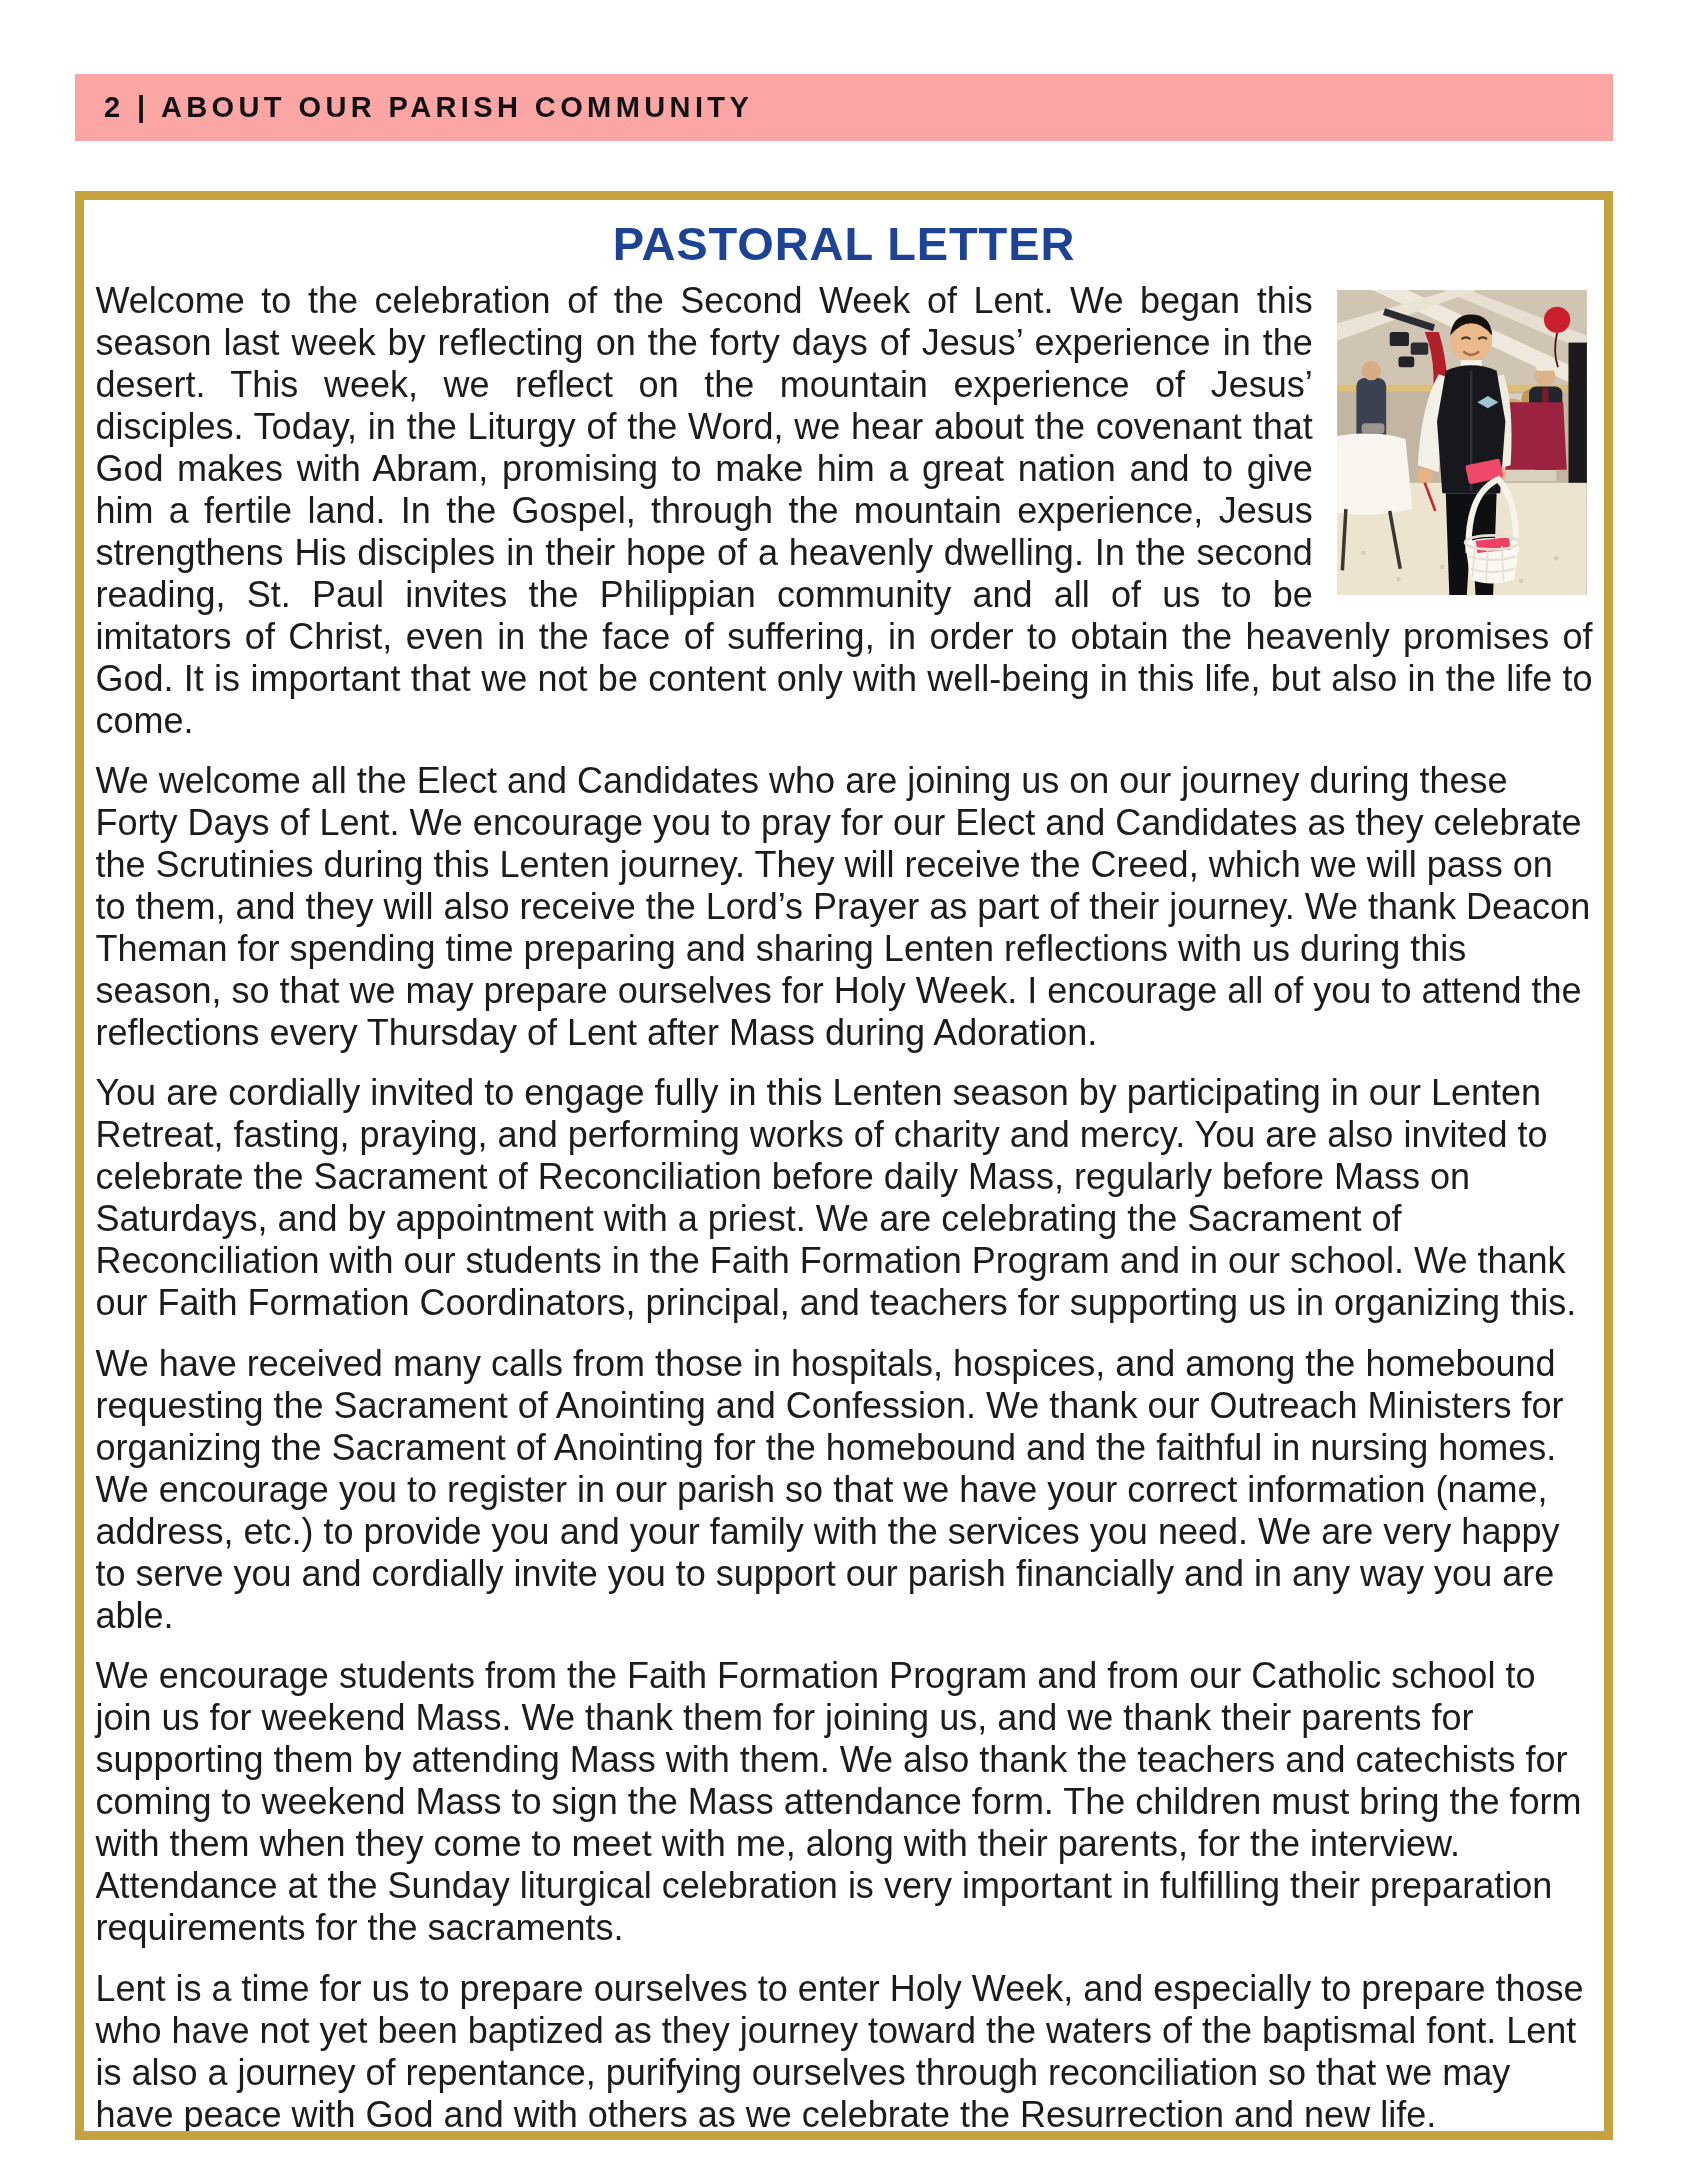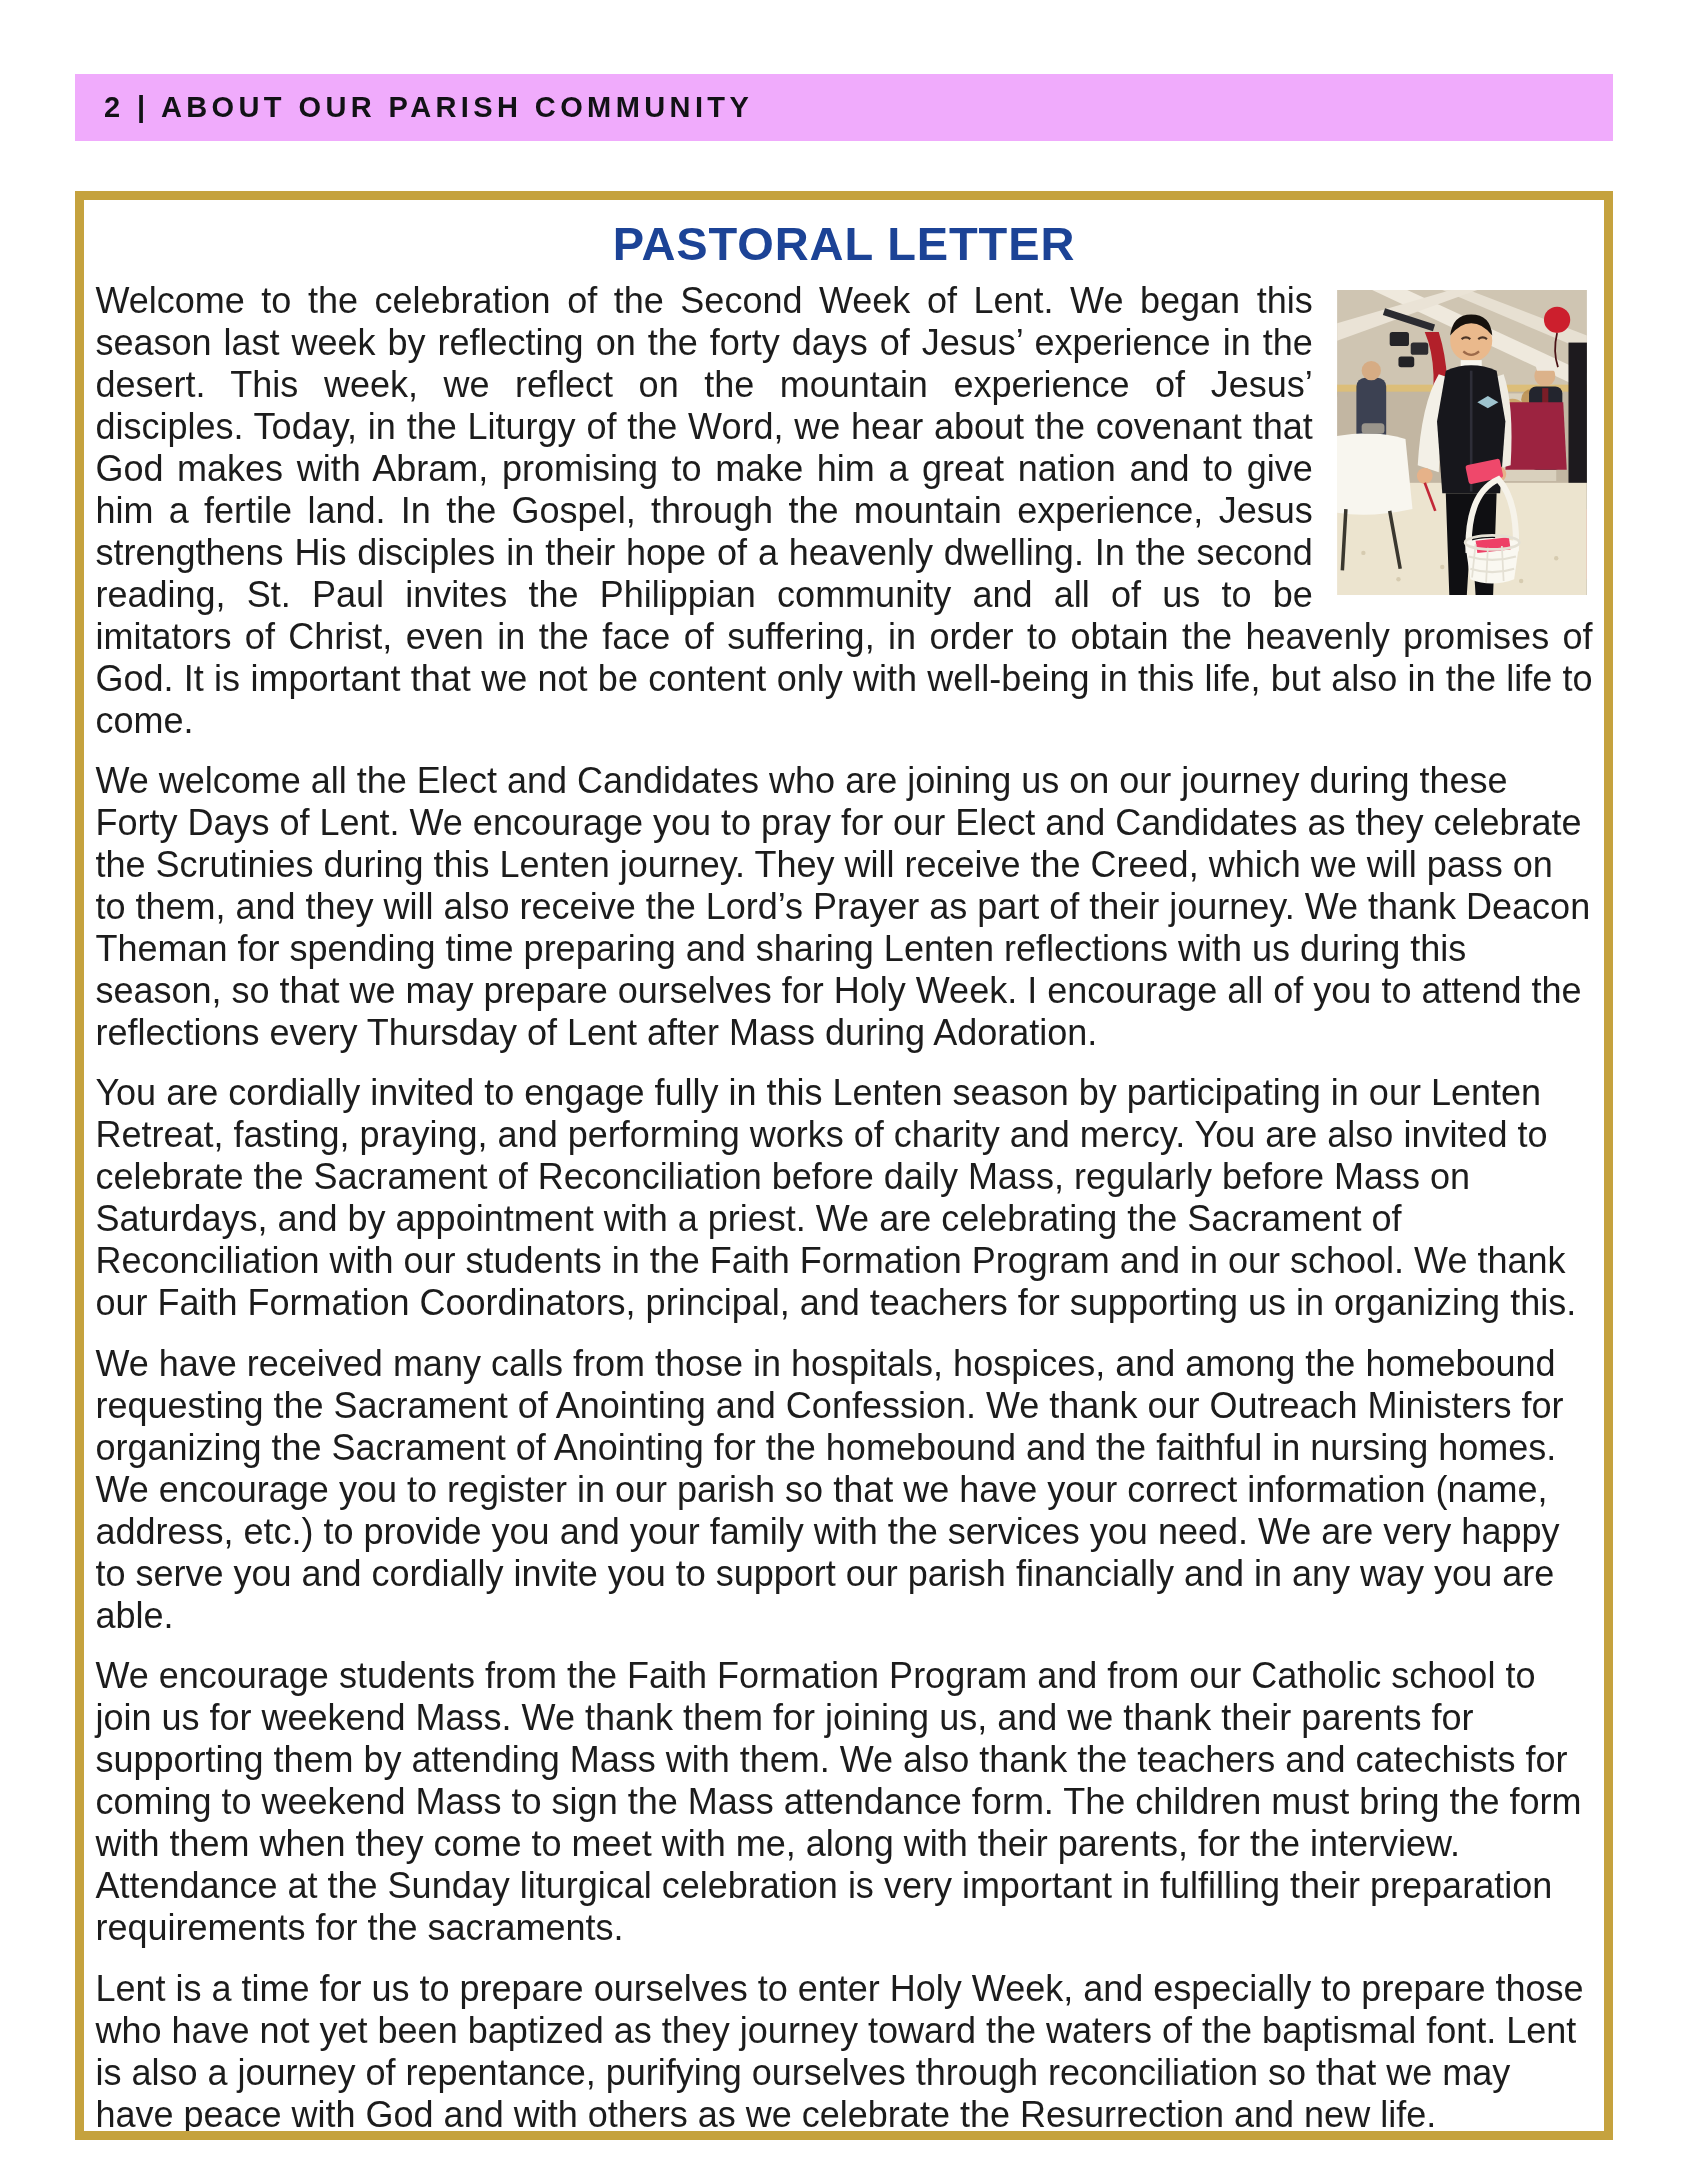--- a/index.html
+++ b/index.html
@@ -15,21 +15,21 @@
     background: #ffffff;
     overflow: hidden;
   }
   
   .section-band {
     position: absolute;
     left: 75px;
     top: 74px;
     width: 1538px;
     height: 67px;
-    background: #f0abfc;
+    background: #fca5a5;
     display: flex;
     align-items: center;
     box-sizing: border-box;
     padding-left: 29px;
   }
   .section-band .band-label {
     font-size: 29px;
     font-weight: bold;
     letter-spacing: 4.4px;
     color: #121216;

